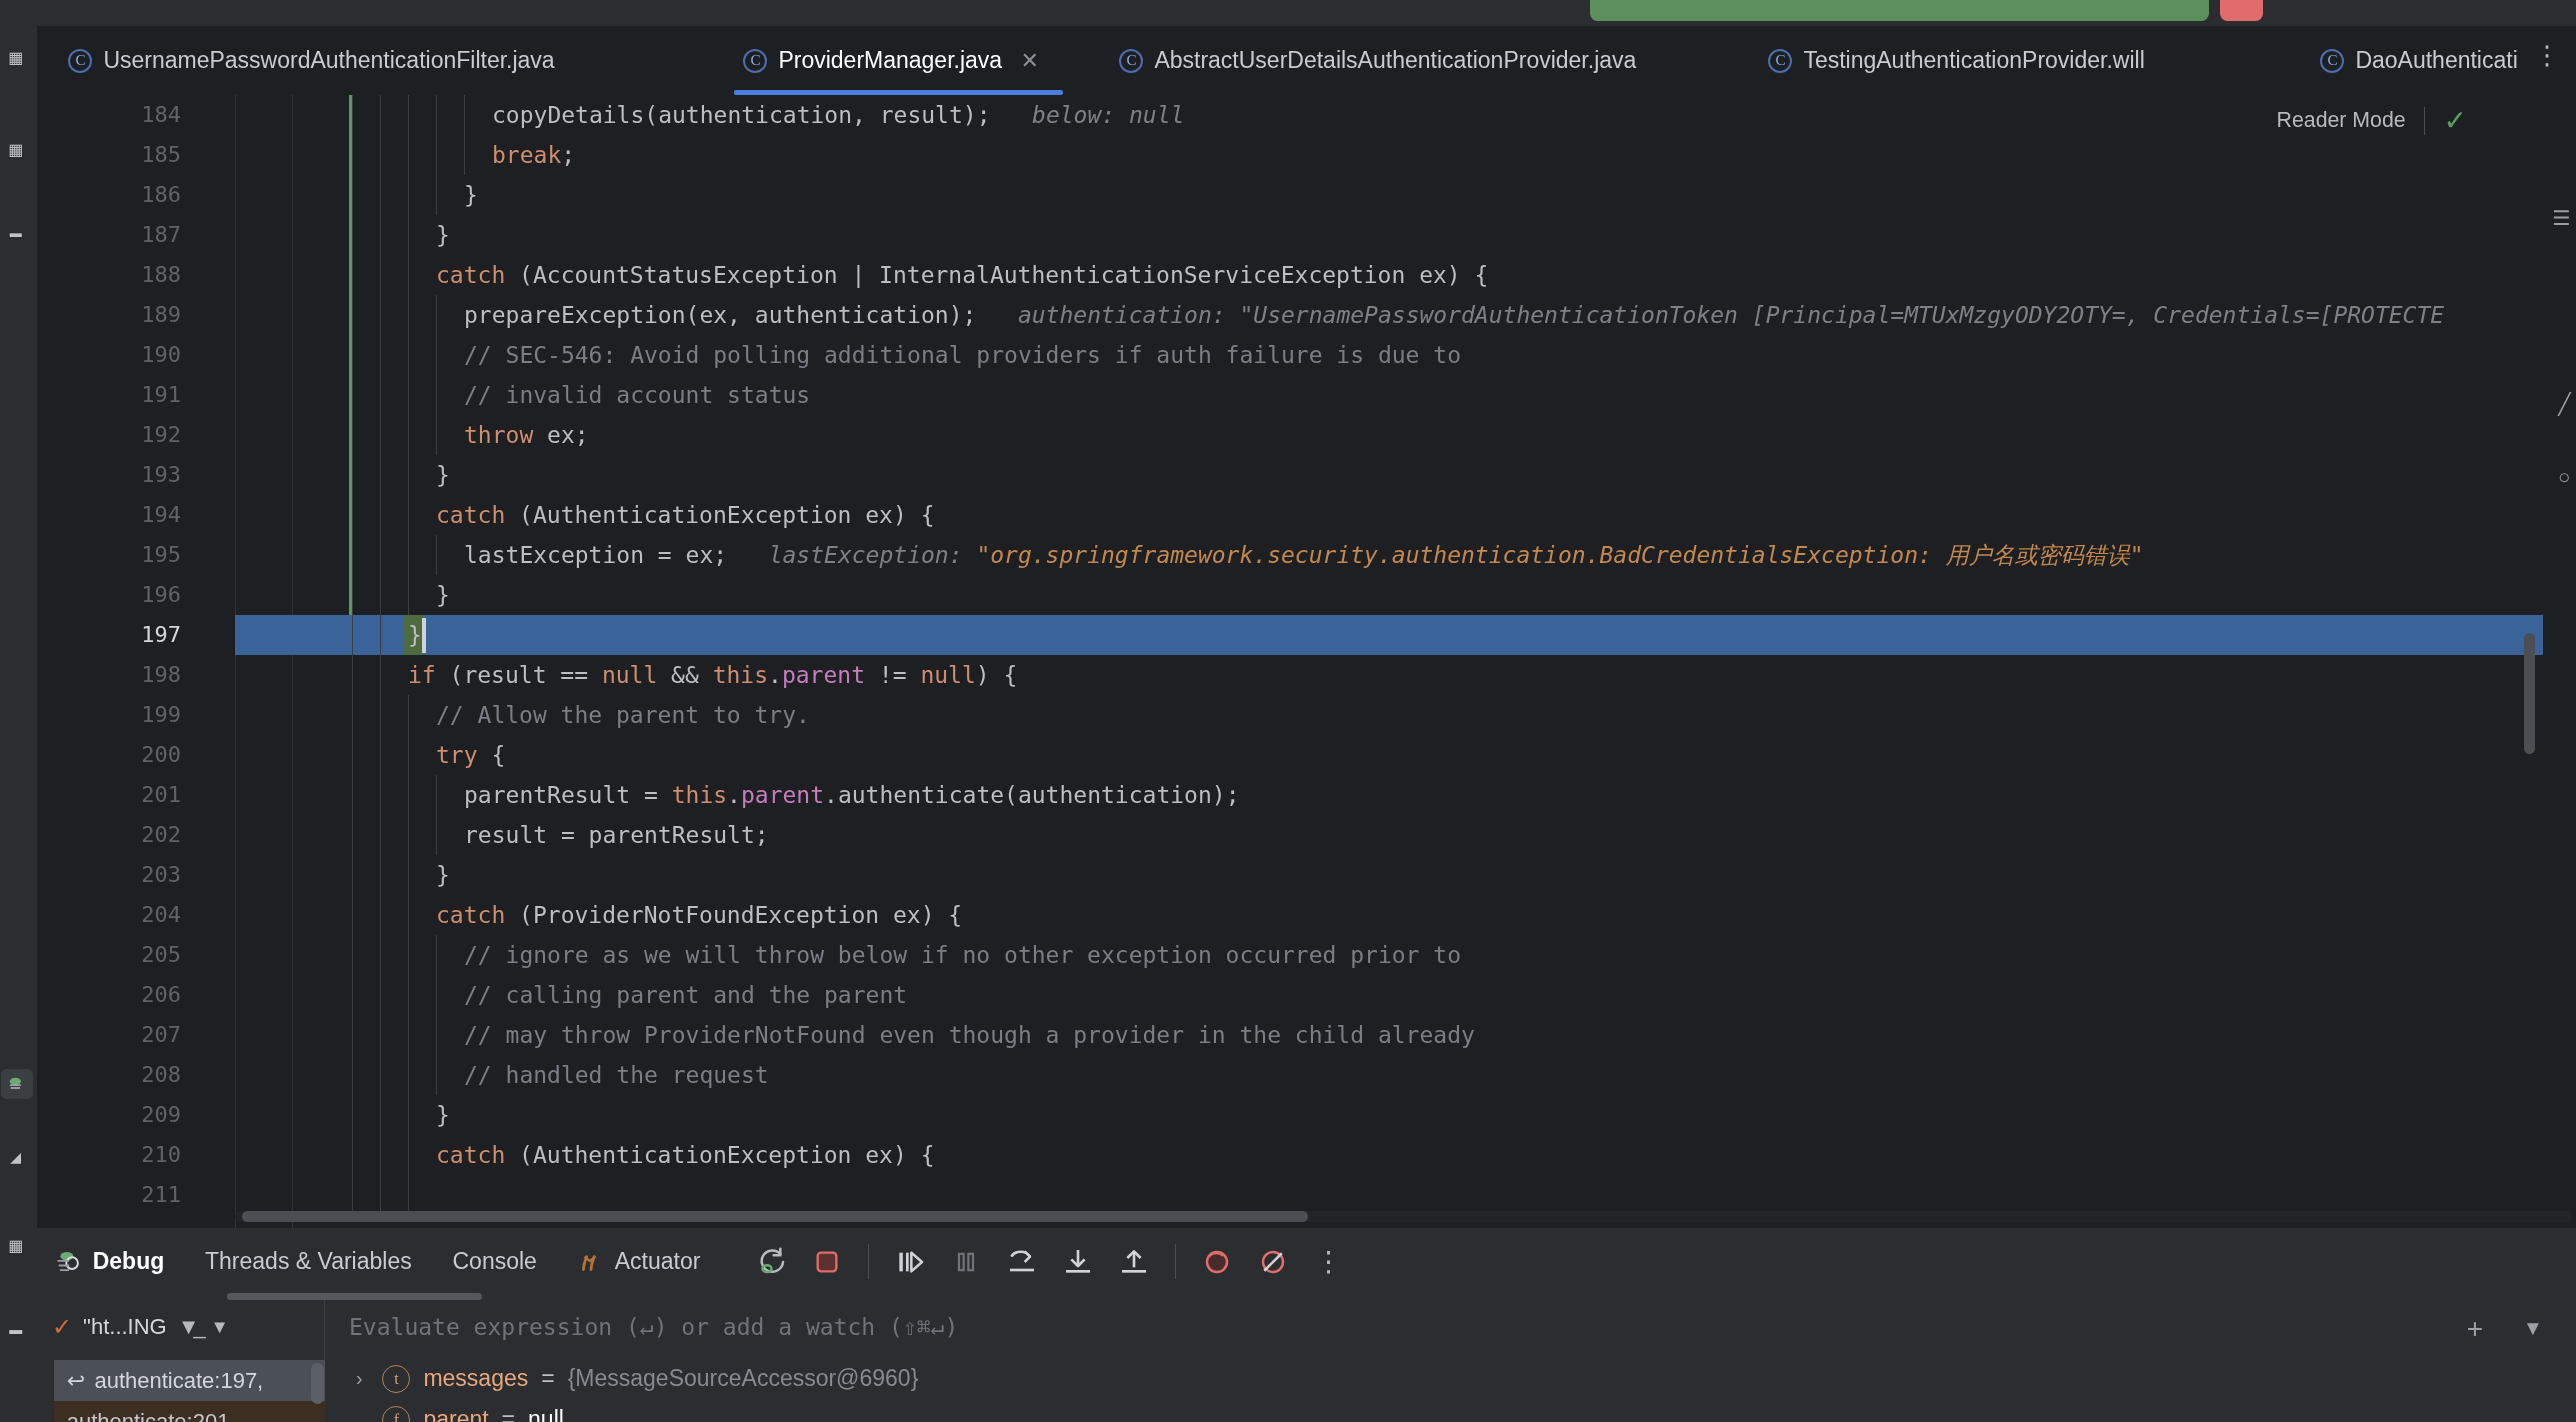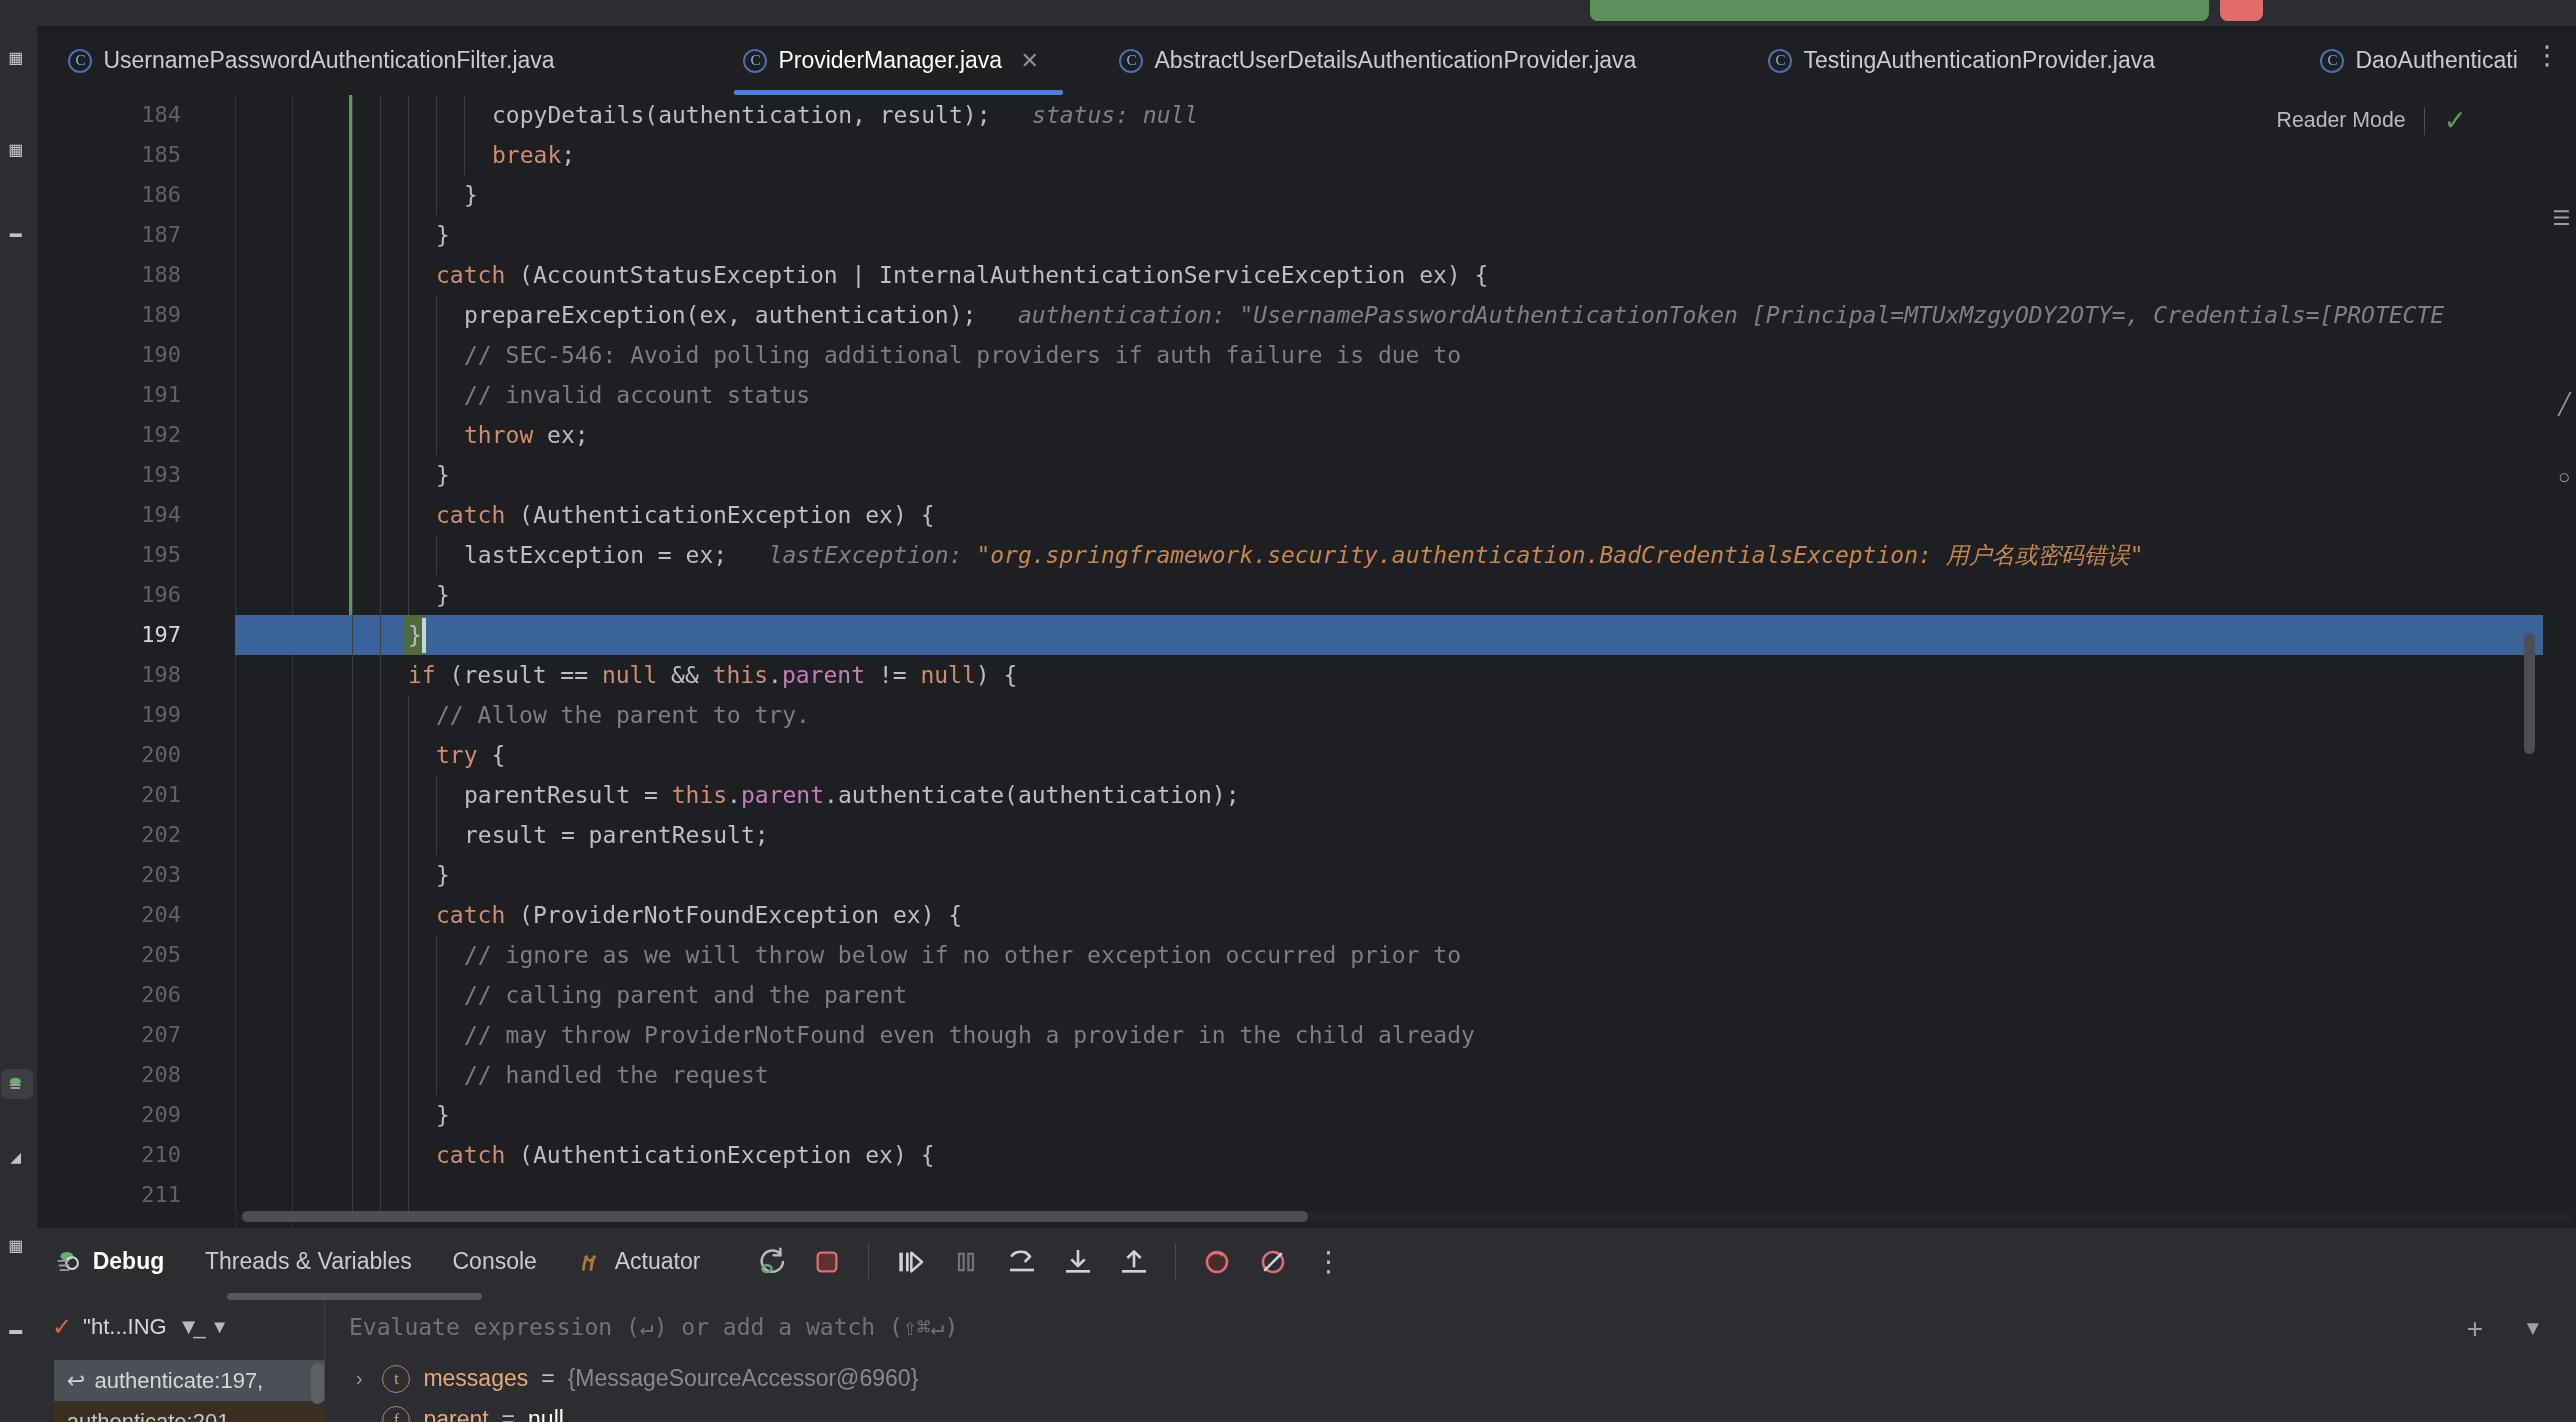--- a/index.html
+++ b/index.html
@@ -153,21 +153,21 @@
       <span>ProviderManager.java</span>
       <span class="closex">✕</span>
     </div>
     <div class="tab-underline" style="left:697px; width:329px;"></div>
     <div class="tab" style="left:1062px;">
       <span class="cicon">C</span>
       <span>AbstractUserDetailsAuthenticationProvider.java</span>
     </div>
     <div class="tab" style="left:1711px;">
       <span class="cicon">C</span>
-      <span>TestingAuthenticationProvider.java</span>
+      <span>TestingAuthenticationProvider.will</span>
     </div>
     <div class="tab" style="left:2263px;">
       <span class="cicon">C</span>
       <span>DaoAuthenticati</span>
     </div>
     <div class="tab-more" style="left:2497px;">⋮</div>
   </div>
 
   <div class="editor">
     <div class="gutter-bg"></div>
@@ -176,21 +176,21 @@
     <div class="green-bar"></div>
 
     <div class="code-rows" id="code-rows">
         <div class="row">
           <div class="lnum">184</div>
           <div class="indent-guide" style="left: 315px; top: 0px; height: 40px;"></div>
           <div class="indent-guide" style="left: 343px; top: 0px; height: 40px;"></div>
           <div class="indent-guide" style="left: 371px; top: 0px; height: 40px;"></div>
           <div class="indent-guide" style="left: 399px; top: 0px; height: 40px;"></div>
           <div class="indent-guide" style="left: 427px; top: 0px; height: 40px;"></div>
-          <div class="code" style="left: 455px;"><span>copyDetails(authentication, result);</span><span>   </span><span class="hint">status: null</span></div>
+          <div class="code" style="left: 455px;"><span>copyDetails(authentication, result);</span><span>   </span><span class="hint">below: null</span></div>
         </div>
         <div class="row">
           <div class="lnum">185</div>
           <div class="indent-guide" style="left: 315px; top: 0px; height: 40px;"></div>
           <div class="indent-guide" style="left: 343px; top: 0px; height: 40px;"></div>
           <div class="indent-guide" style="left: 371px; top: 0px; height: 40px;"></div>
           <div class="indent-guide" style="left: 399px; top: 0px; height: 40px;"></div>
           <div class="indent-guide" style="left: 427px; top: 0px; height: 40px;"></div>
           <div class="code" style="left: 455px;"><span class="kw">break</span><span>;</span></div>
         </div>

